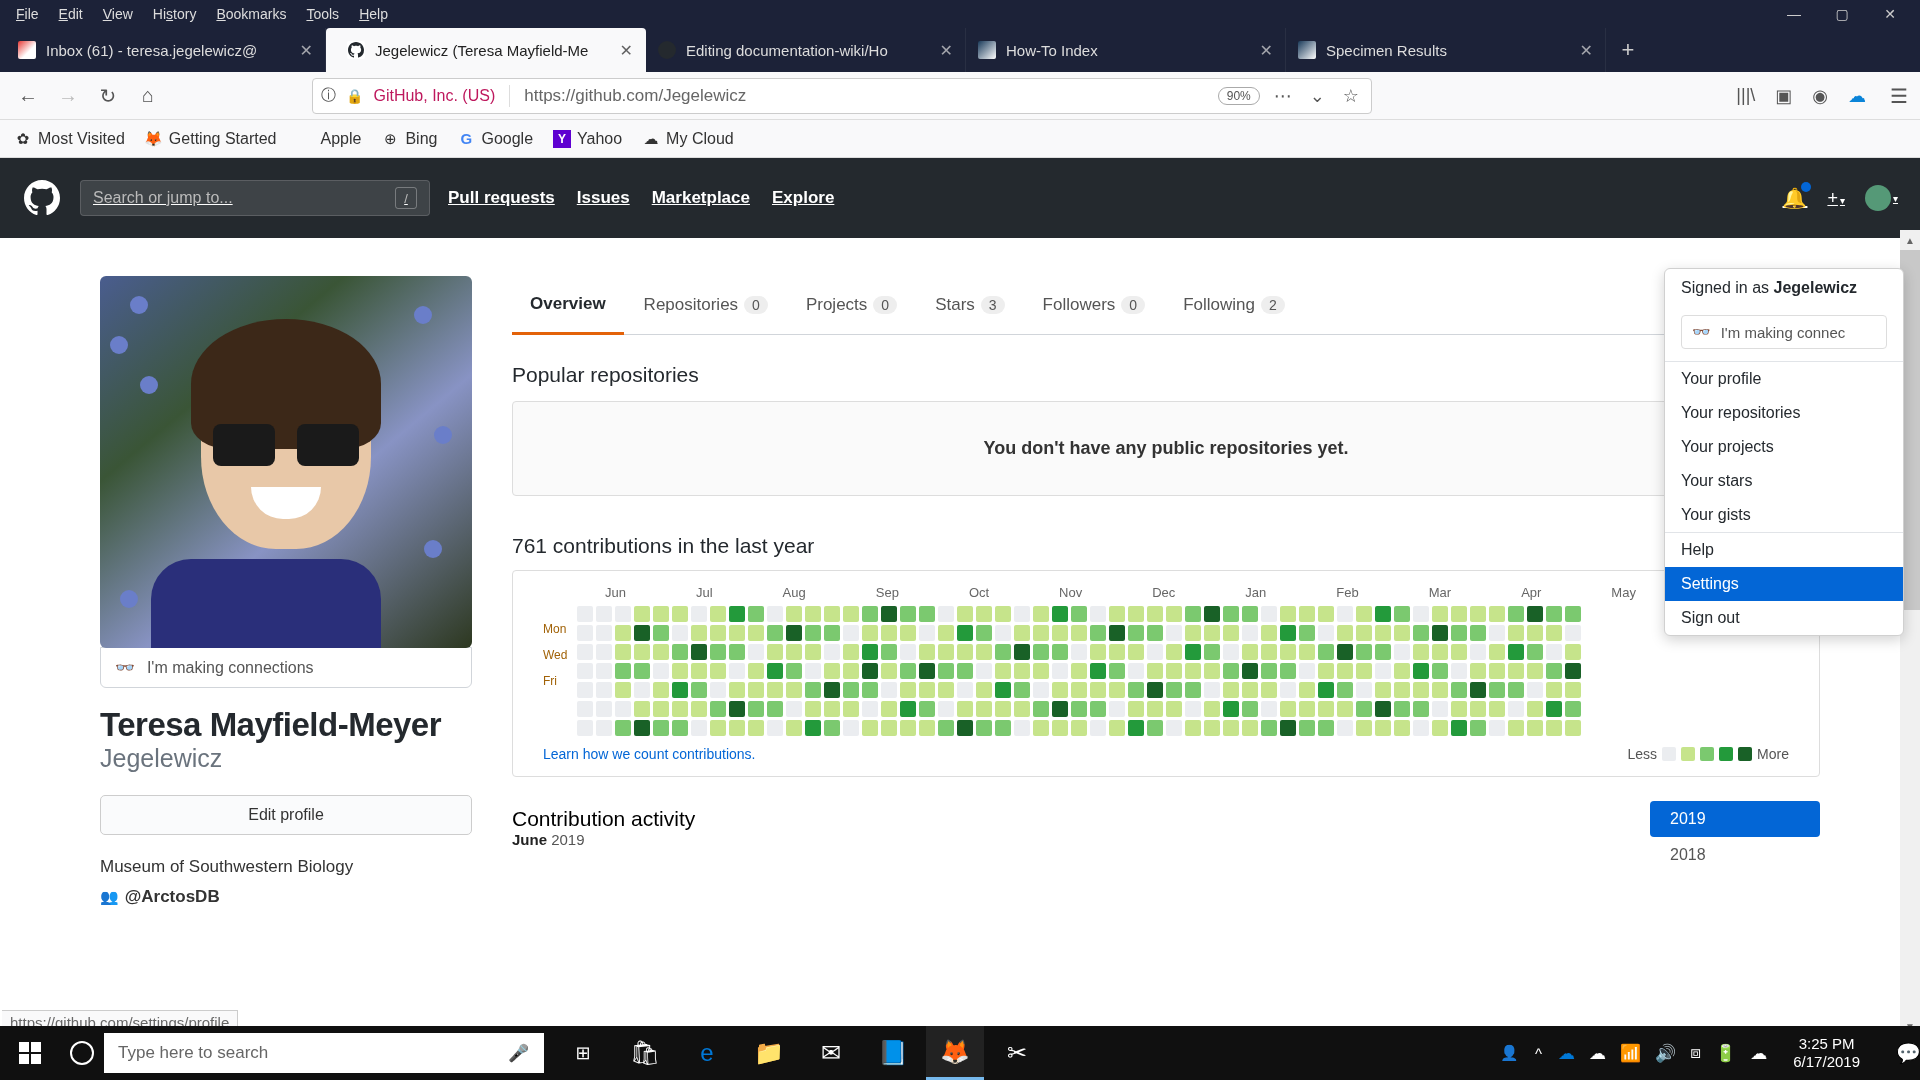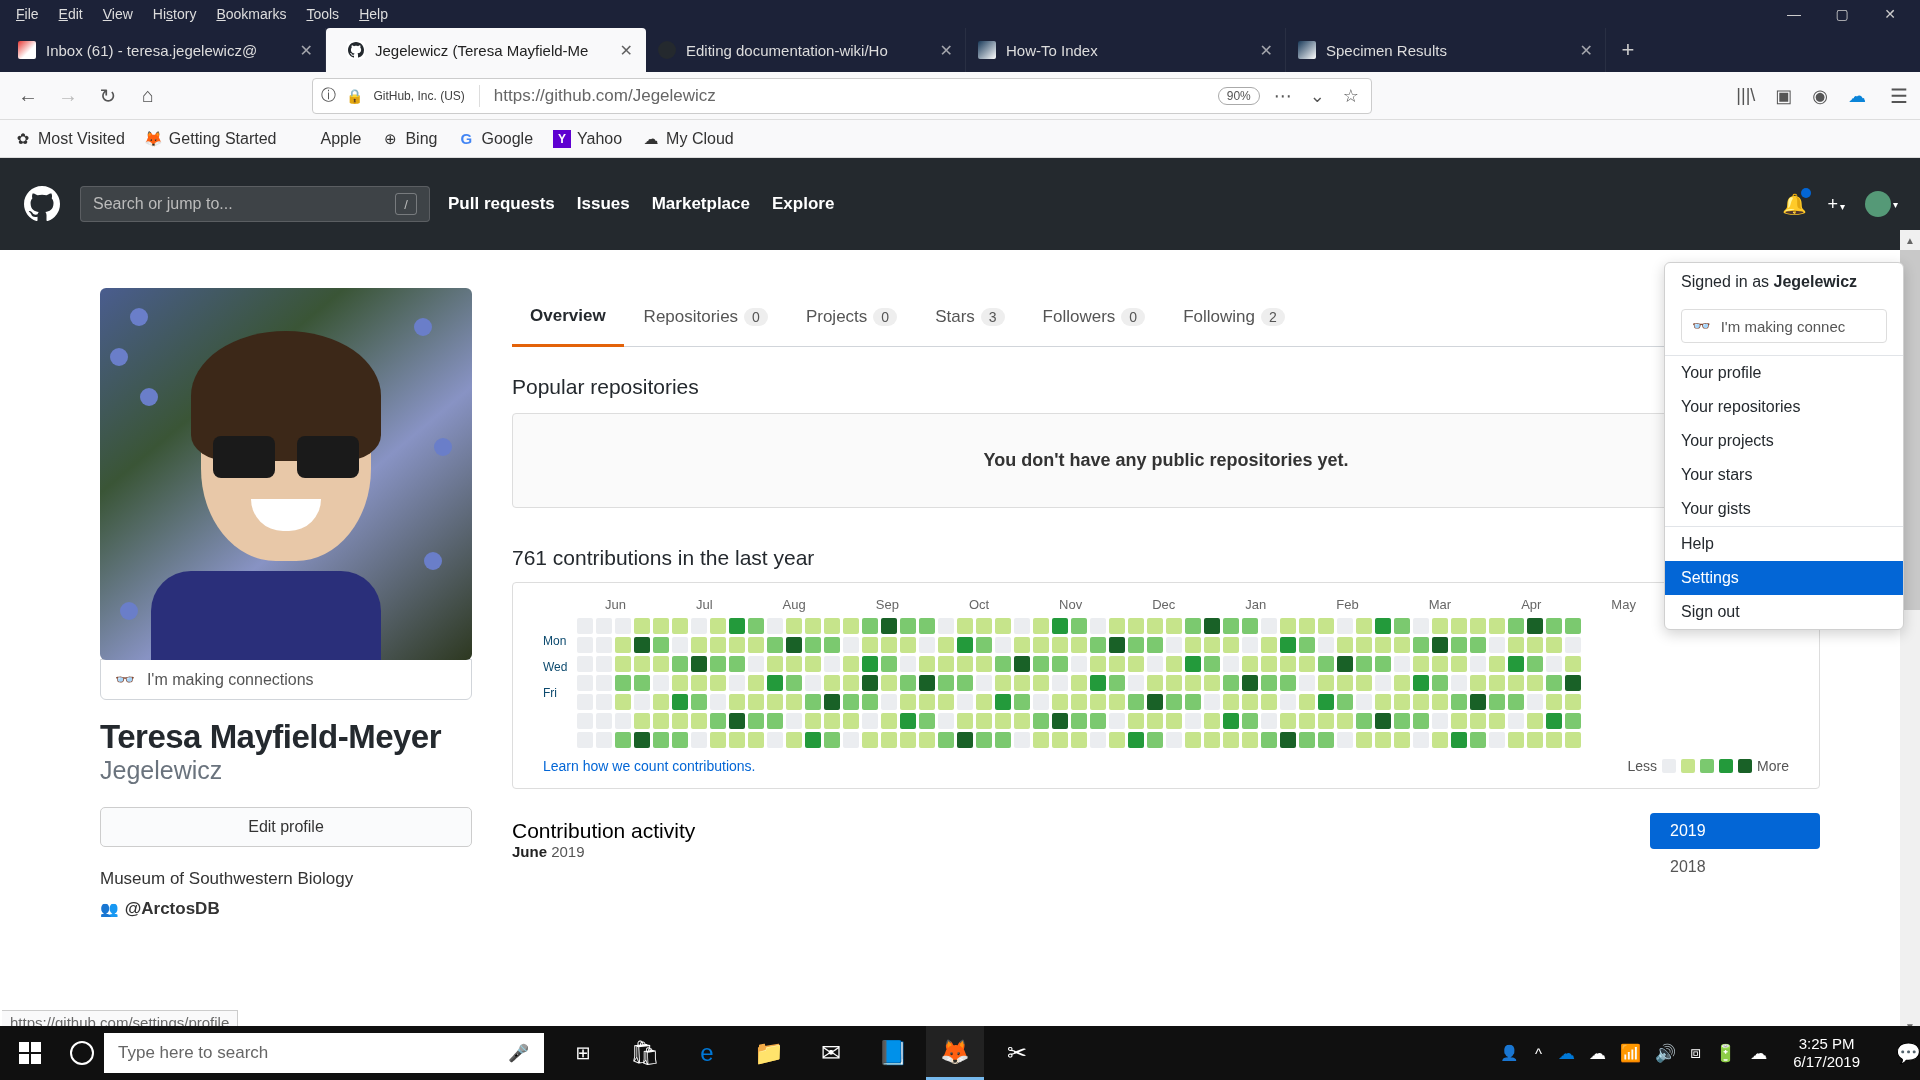--- a/index.html
+++ b/index.html
@@ -24,48 +24,48 @@
 .fav-github { background: #fff; border-radius:50%; display:flex;align-items:center;justify-content:center;}
 .fav-arctos { background:#fff;}
 
 
 .ff-urlbar { height: 48px; background: #f9f9fa; display: flex; align-items: center; padding: 0 12px; border-bottom: 1px solid #ddd; gap: 8px;}
 .nav-btn { width: 32px; height:32px; display:flex; align-items:center;justify-content:center; color:#555; font-size:20px; border-radius:4px;}
 .nav-btn.disabled{color:#bbb;}
 .urlbox { flex: 0 0 1060px; margin-left: 140px; height: 36px; background:#fff; border:1px solid #ccc; border-radius:4px; display:flex; align-items:center; padding:0 8px; gap:10px;}
 .urlbox .sec { color:#555; font-size:15px;}
 .urlbox .lock{color:#2da44e; font-size:14px;}
-.urlbox .owner{color:#404040; font-size:12px;}
+.urlbox .owner{color:#be185d; font-size:16px;}
 .urlbox .sep{width:1px;height:22px;background:#ddd;margin:0 4px;}
 .urlbox .url{color:#666; font-size:17px; flex:1;}
 .urlbox .zoom{font-size:12px; border:1px solid #aaa; border-radius:10px; padding:1px 8px; color:#555;}
 .urlbox .icn{color:#555; font-size:18px; padding:0 4px;}
 .tool-icons{margin-left:auto; display:flex; gap:20px; color:#555; font-size:18px; padding-right:4px;}
 .hamburger{margin-left:12px; font-size:20px; color:#555;}
 
 
 .ff-bookmarks { height: 38px; background:#f9f9fa; border-bottom:1px solid #ddd; display:flex; align-items:center; padding:0 14px; gap:20px; font-size:16px; color:#333;}
 .bm-item{display:flex;align-items:center;gap:6px;}
 .bm-icon{width:18px;height:18px;display:flex;align-items:center;justify-content:center;font-size:15px;}
 
 
-.gh-header{height:92px; background:#24292e; display:flex; align-items:center; padding:0 22px; gap:18px; color:#fff;}
+.gh-header{height:80px; background:#24292e; display:flex; align-items:center; padding:0 22px; gap:18px; color:#fff;text-decoration:underline;}
 .gh-logo{width:40px;height:40px; display:flex;align-items:center;justify-content:center;}
 .gh-search{width:350px; height:36px; background:rgba(255,255,255,0.12); border:1px solid rgba(255,255,255,0.15); border-radius:4px; display:flex; align-items:center; padding:0 12px; color:#bbb; font-size:16px;}
 .gh-search .slash{margin-left:auto; border:1px solid rgba(255,255,255,0.3); border-radius:3px; width:22px;height:22px; display:flex;align-items:center;justify-content:center; font-size:13px;}
 .gh-nav{display:flex; gap:22px; font-size:17px; font-weight:600;}
 .gh-right{margin-left:auto; display:flex; align-items:center; gap:20px;}
 .bell{position:relative; font-size:20px;}
 .bell::after{content:''; position:absolute; top:-4px; right:-4px; width:10px;height:10px; background:#0366d6; border-radius:50%;}
 .plus-caret{font-size:18px;}
 .avatar-sm{width:26px;height:26px;border-radius:50%;background:#597;}
 .caret{font-size:10px;margin-left:2px;}
 
 
-.dropdown{position:absolute; right:16px; top:262px; width:240px; background:#fff; border:1px solid #d0d0d0; border-radius:6px; box-shadow:0 4px 14px rgba(0,0,0,0.18); z-index:100; font-size:16px; color:#24292e;}
+.dropdown{position:absolute; right:16px; top:268px; width:240px; background:#fff; border:1px solid #d0d0d0; border-radius:6px; box-shadow:0 4px 14px rgba(0,0,0,0.18); z-index:100; font-size:16px; color:#24292e;}
 .dropdown::before{content:''; position:absolute; top:-8px; right:14px; border:8px solid transparent; border-bottom-color:#fff;}
 .dd-section{padding:10px 16px;}
 .dd-divider{height:1px;background:#e1e4e8;}
 .dd-signed{font-size:16px;}
 .dd-signed b{font-weight:600;}
 .dd-status{margin:8px 16px 12px; border:1px solid #ddd; border-radius:4px; padding:7px 10px; display:flex; gap:10px; align-items:center; font-size:15px; color:#555; white-space:nowrap; overflow:hidden;}
 .dd-item{padding:8px 16px; cursor:default;}
 .dd-item.highlight{background:#0366d6; color:#fff;}
 
 
@@ -95,21 +95,21 @@
 .prof-nav{display:flex; border-bottom:1px solid #d1d5da; gap:2px;}
 .pn-item{padding:18px 18px; font-size:17px; color:#555; display:flex; align-items:center; gap:6px;}
 .pn-item.active{font-weight:600; color:#24292e; border-bottom:3px solid #e36209; margin-bottom:-1px;}
 .badge{background:#eee; border-radius:10px; padding:1px 8px; font-size:14px; color:#555;}
 .section-h{font-size:21px; color:#24292e; margin-top:28px; font-weight:400;}
 .empty-repos{border:1px solid #ddd; border-radius:4px; background:#fafafa; padding:36px; text-align:center; font-size:18px; color:#333; font-weight:600; margin-top:14px;}
 .contrib-title{font-size:21px; color:#24292e; margin-top:38px;}
 .calendar{border:1px solid #ddd; border-radius:4px; margin-top:12px; padding:14px 30px 14px 30px;}
 .cal-months{display:flex; margin-left:62px; font-size:13px; color:#666; gap:70px;}
 .cal-body{display:flex; margin-top:6px;}
-.cal-days{display:flex; flex-direction:column; gap:12px; font-size:12px; color:#0c4a6e; margin-right:10px; margin-top:16px;}
+.cal-days{display:flex; flex-direction:column; gap:12px; font-size:12px; color:#a16207; margin-right:10px; margin-top:16px;}
 .cal-grid{display:flex; gap:3px;}
 .cal-col{display:flex; flex-direction:column; gap:3px;}
 .cal-cell{width:16px;height:16px; background:#ebedf0; border-radius:2px;}
 .c1{background:#c6e48b;}.c2{background:#7bc96f;}.c3{background:#239a3b;}.c4{background:#196127;}
 .cal-footer{display:flex; margin-top:10px; font-size:14px;}
 .cal-footer a{color:#0366d6; text-decoration:none;}
 .legend{margin-left:auto; display:flex; align-items:center; gap:5px; color:#555;}
 .lg-cell{width:14px;height:14px;border-radius:2px;}
 .activity-h{font-size:21px; margin-top:30px;}
 .month-label{font-size:15px; color:#555; }

